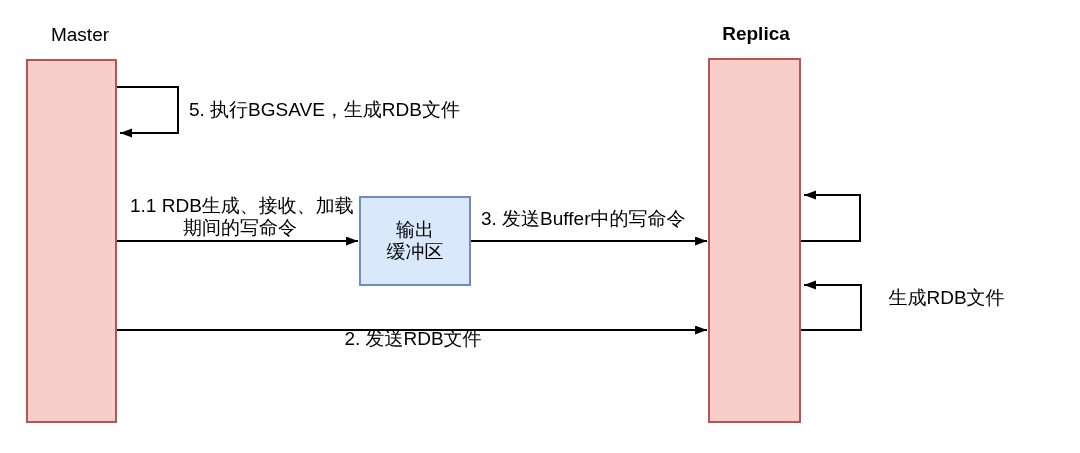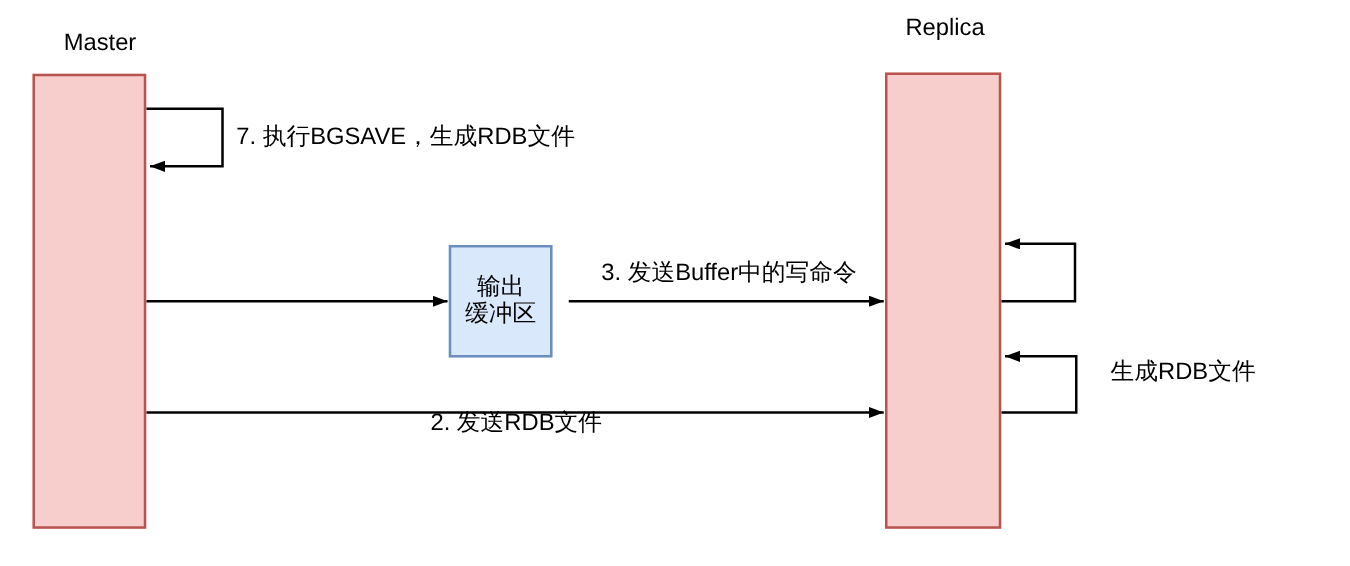--- a/index.html
+++ b/index.html
@@ -86,32 +86,36 @@
     <path class="wire" d="M 455 241 L 707 241" marker-end="url(#arrow)"></path>
 
     <path class="wire" d="M 117 330 L 707 330" marker-end="url(#arrow)"></path>
 
     <path class="wire" d="M 801 241 L 860 241 L 860 195 L 804 195" marker-end="url(#arrow)"></path>
 
     <path class="wire" d="M 801 330 L 861 330 L 861 285 L 804 285" marker-end="url(#arrow)"></path>
   </svg>
 
   <div class="actor-label" style="left:25px; top:24px;">Master</div>
-  <div class="actor-label" style="left:701px; top:12px;">Replica</div>
+  <div class="actor-label" style="left:701px; top:23px;font-weight:bold;">Replica</div>
 
   <div class="lifeline" style="left:26px; top:59px; width:91px; height:364px;"></div>
   <div class="lifeline" style="left:708px; top:58px; width:93px; height:365px;"></div>
 
-  <div class="buffer" style="left:359px; top:196px; width:83px; height:90px;">
+  <div class="buffer" style="left:359px; top:196px; width:112px; height:90px;">
     <div>输出</div>
     <div>缓冲区</div>
   </div>
 
-  <div class="msg" style="left:189px; top:99px;">7. 执行BGSAVE，生成RDB文件</div>
+  <div class="msg" style="left:189px; top:99px;">5. 执行BGSAVE，生成RDB文件</div>
 
+  <div class="msg center" style="left:130px; top:195px; width:220px;">
+    <div>1.1 RDB生成、接收、加载</div>
+    <div>期间的写命令</div>
+  </div>
 
   <div class="msg center" style="left:481px; top:208px; width:200px;">3. 发送Buffer中的写命令</div>
 
 
   <div class="msg center" style="left:874px; top:287px; width:145px;">
     <div>生成RDB文件</div>
   </div>
 
   <div class="msg center" style="left:313px; top:328px; width:200px;">2. 发送RDB文件</div>
 

